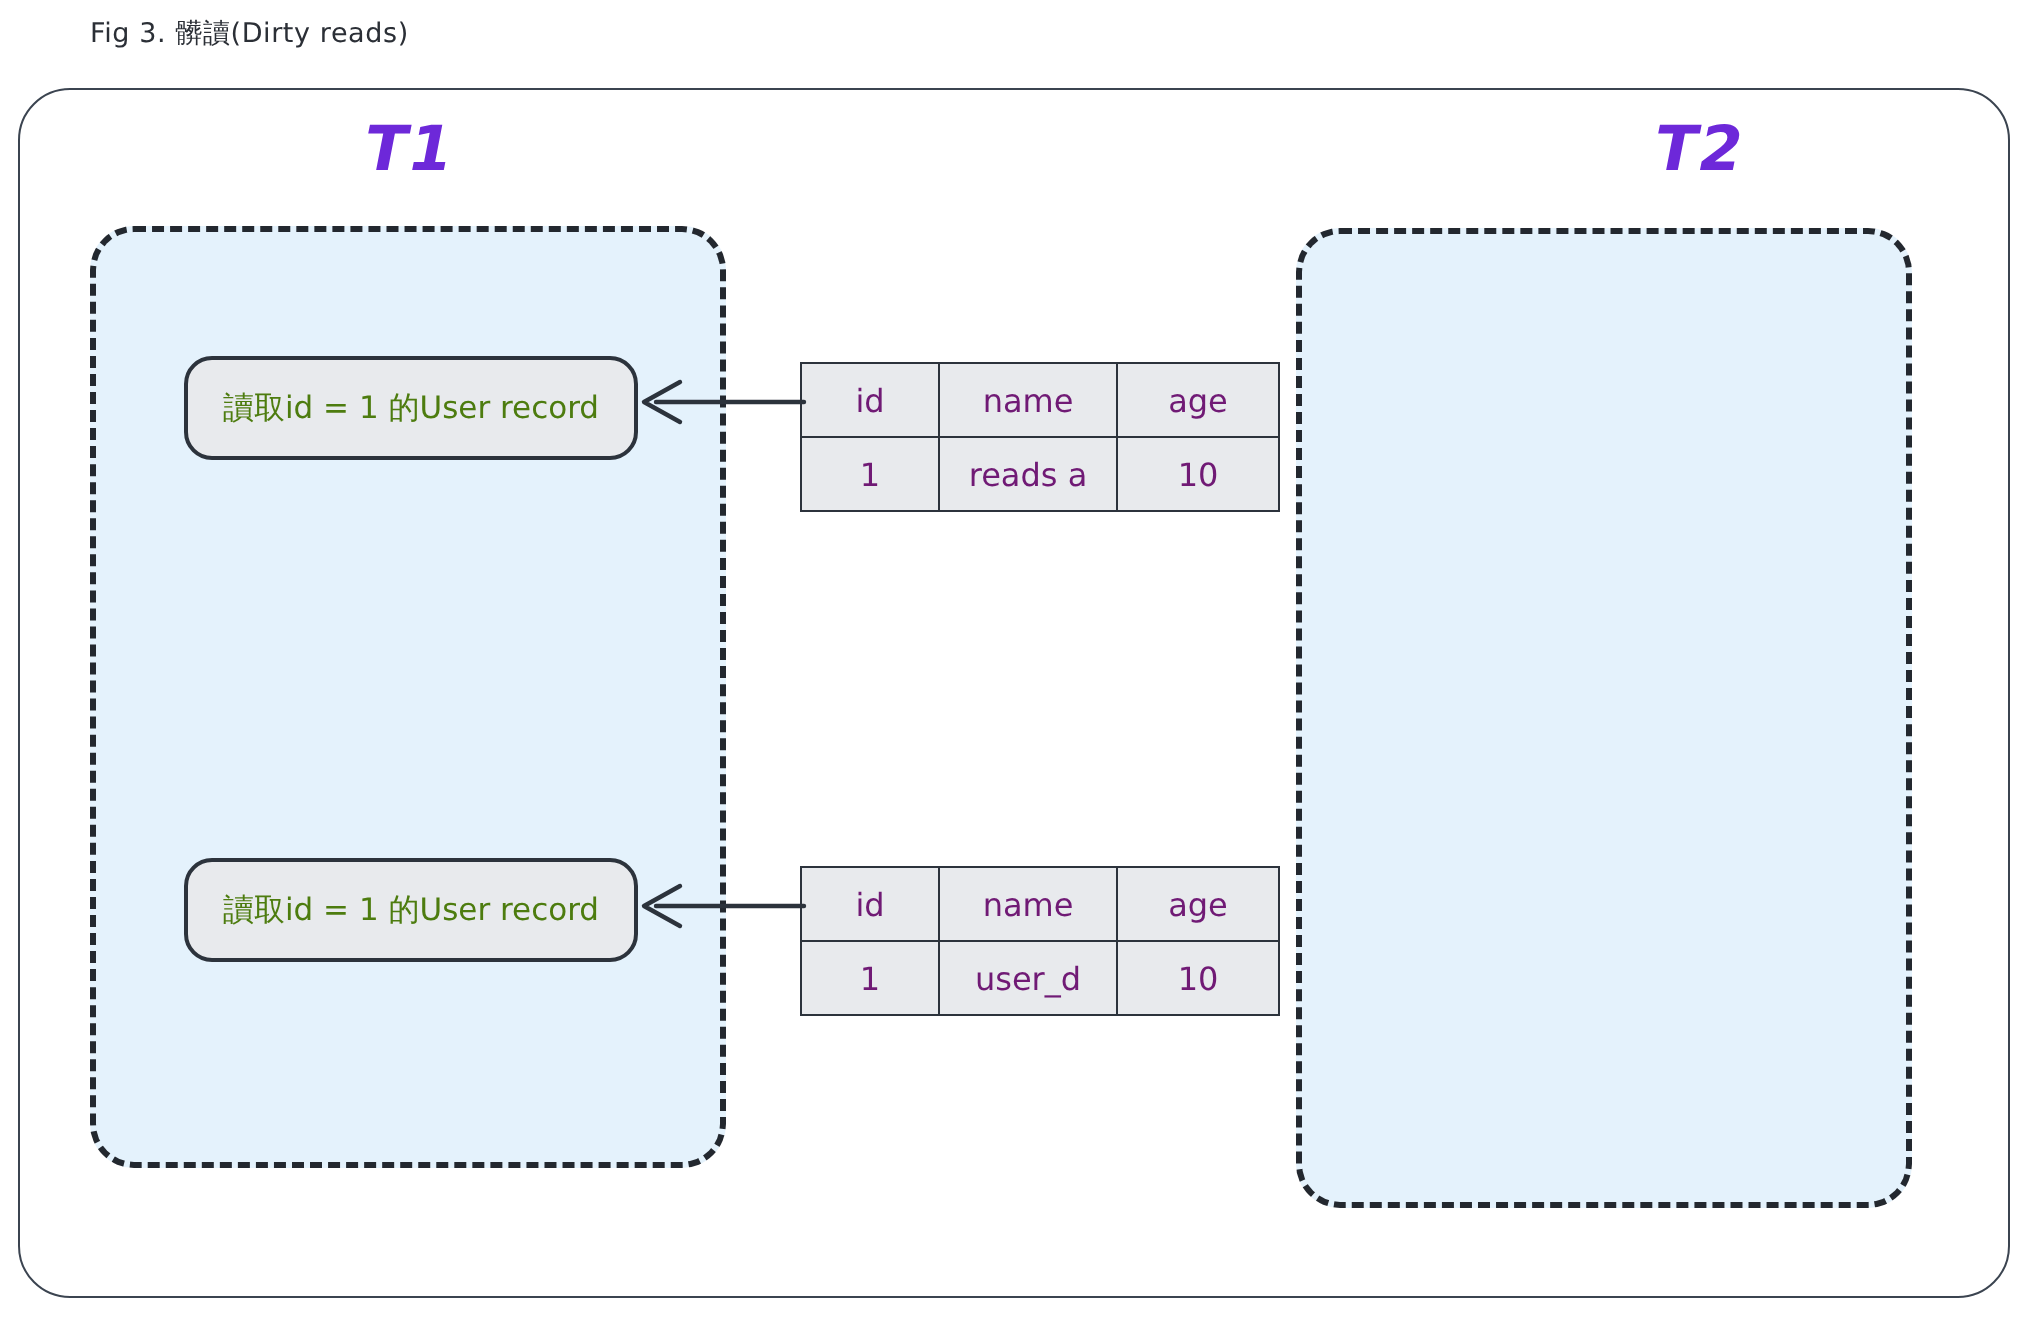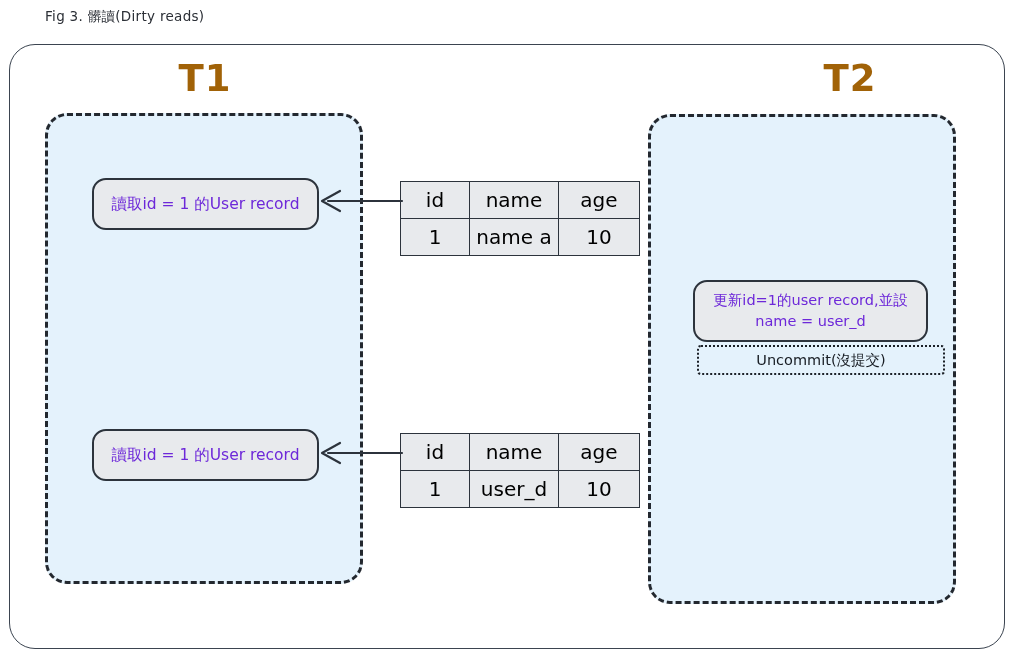--- a/index.html
+++ b/index.html
@@ -38,26 +38,27 @@
     height: 605px;
     border: 1.6px solid #3b4450;
     border-radius: 26px;
     box-sizing: border-box;
     background: transparent;
   }
 
   
   .txn-title {
     position: absolute;
-    font-size: 37px;
+    font-size: 31px;
     font-weight: 700;
-    color: #a16207;
+    color: #6d28d9;
     letter-spacing: 1px;
     transform: translateX(-50%);
     white-space: nowrap;
+    font-style: italic;
   }
   #title-t1 { left: 205px; top: 57px; }
   #title-t2 { left: 850px; top: 57px; }
 
   
   .lane {
     position: absolute;
     background: #e4f2fc;
     border: 3px dashed #23282f;
     border-radius: 22px;
@@ -76,21 +77,21 @@
   .stmt {
     position: absolute;
     background: #e8eaed;
     border: 2.4px solid #2c333c;
     border-radius: 14px;
     box-sizing: border-box;
     display: flex;
     align-items: center;
     justify-content: center;
     text-align: center;
-    color: #6d28d9;
+    color: #4d7c0f;
     font-size: 15.5px;
     line-height: 1.45;
     padding: 4px 6px;
   }
   #stmt-read-1 { left: 92px; top: 178px; width: 227px; height: 52px; }
   #stmt-read-2 { left: 92px; top: 429px; width: 227px; height: 52px; }
   #stmt-update { left: 693px; top: 280px; width: 235px; height: 62px; font-size: 14.5px; }
 
   
   .uncommit {
@@ -116,22 +117,22 @@
     border-collapse: collapse;
     background: #e8eaed;
     table-layout: fixed;
   }
   #table-1 { left: 400px; top: 181px; }
   #table-2 { left: 400px; top: 433px; }
   .rec-table td {
     border: 1.6px solid #2c333c;
     background: #e8eaed;
     text-align: center;
-    color: #000000;
-    font-size: 20px;
+    color: #701a75;
+    font-size: 16px;
     height: 36px;
     padding: 0 4px;
   }
   .rec-table .col-id   { width: 60px; }
   .rec-table .col-name { width: 80px; text-align: center; }
   .rec-table .col-age  { width: 72px; }
 
   
   .arrow-svg {
     position: absolute;
@@ -154,39 +155,32 @@
   <div class="lane" id="lane-t1"></div>
 
   <div class="stmt" id="stmt-read-1">讀取id = 1 的User record</div>
 
   <div class="stmt" id="stmt-read-2">讀取id = 1 的User record</div>
 
   <div class="txn-title" id="title-t2">T2</div>
 
   <div class="lane" id="lane-t2"></div>
 
-  <div class="stmt" id="stmt-update">
-    <span>
-      <span>更新id=1的user record,並設</span><br>
-      <span>name = user_d</span>
-    </span>
-  </div>
-
-  <div class="uncommit">Uncommit(沒提交)</div>
+
 
   <table class="rec-table" id="table-1">
     <tbody>
         <tr>
       <td class="col-id">id</td>
       <td class="col-name">name</td>
       <td class="col-age">age</td>
     </tr>
     <tr>
       <td class="col-id">1</td>
-      <td class="col-name">name a</td>
+      <td class="col-name">reads a</td>
       <td class="col-age">10</td>
     </tr>
   </tbody>
     </table>
 
   <table class="rec-table" id="table-2">
     <tbody>
         <tr>
       <td class="col-id">id</td>
       <td class="col-name">name</td>

